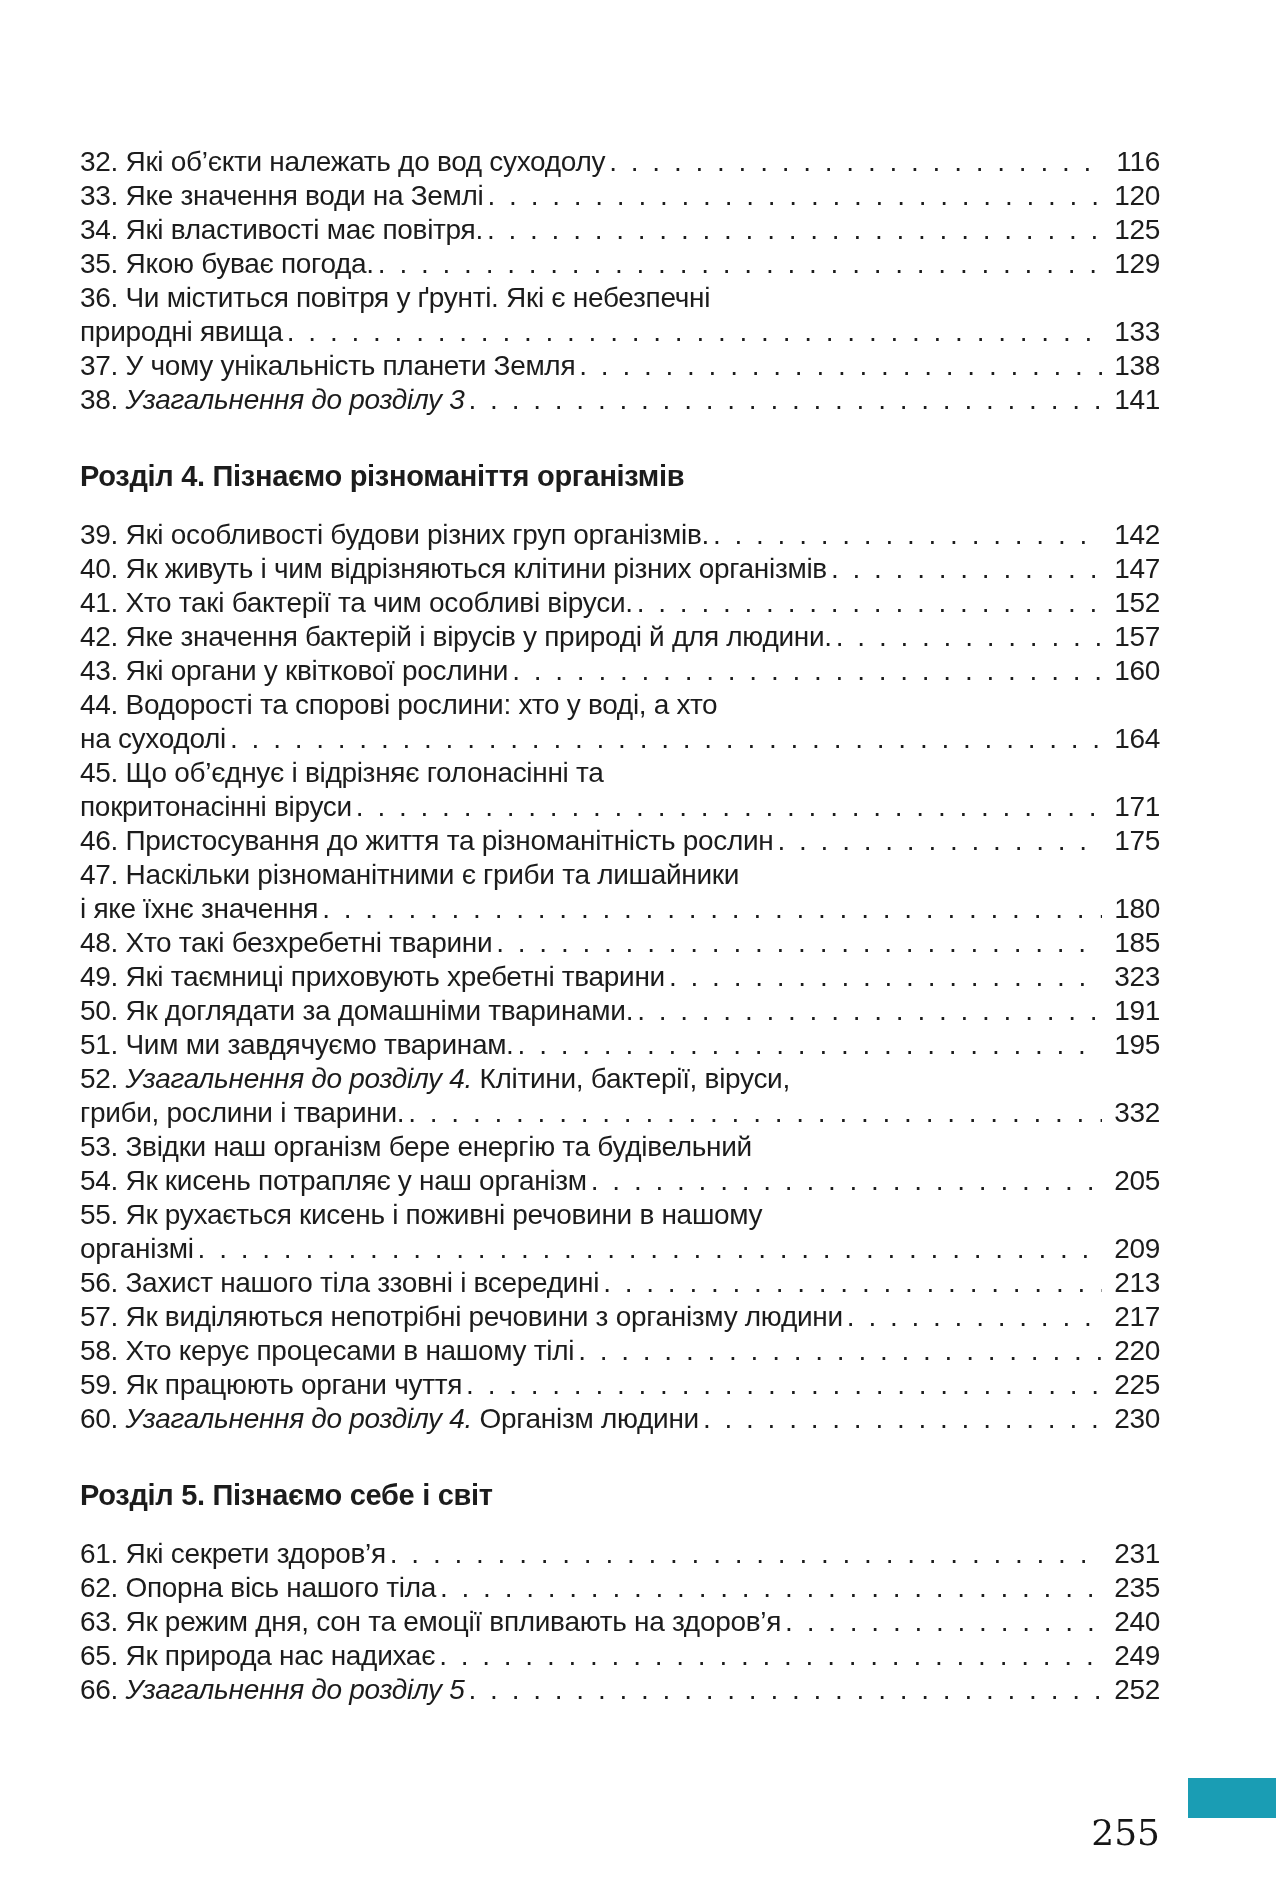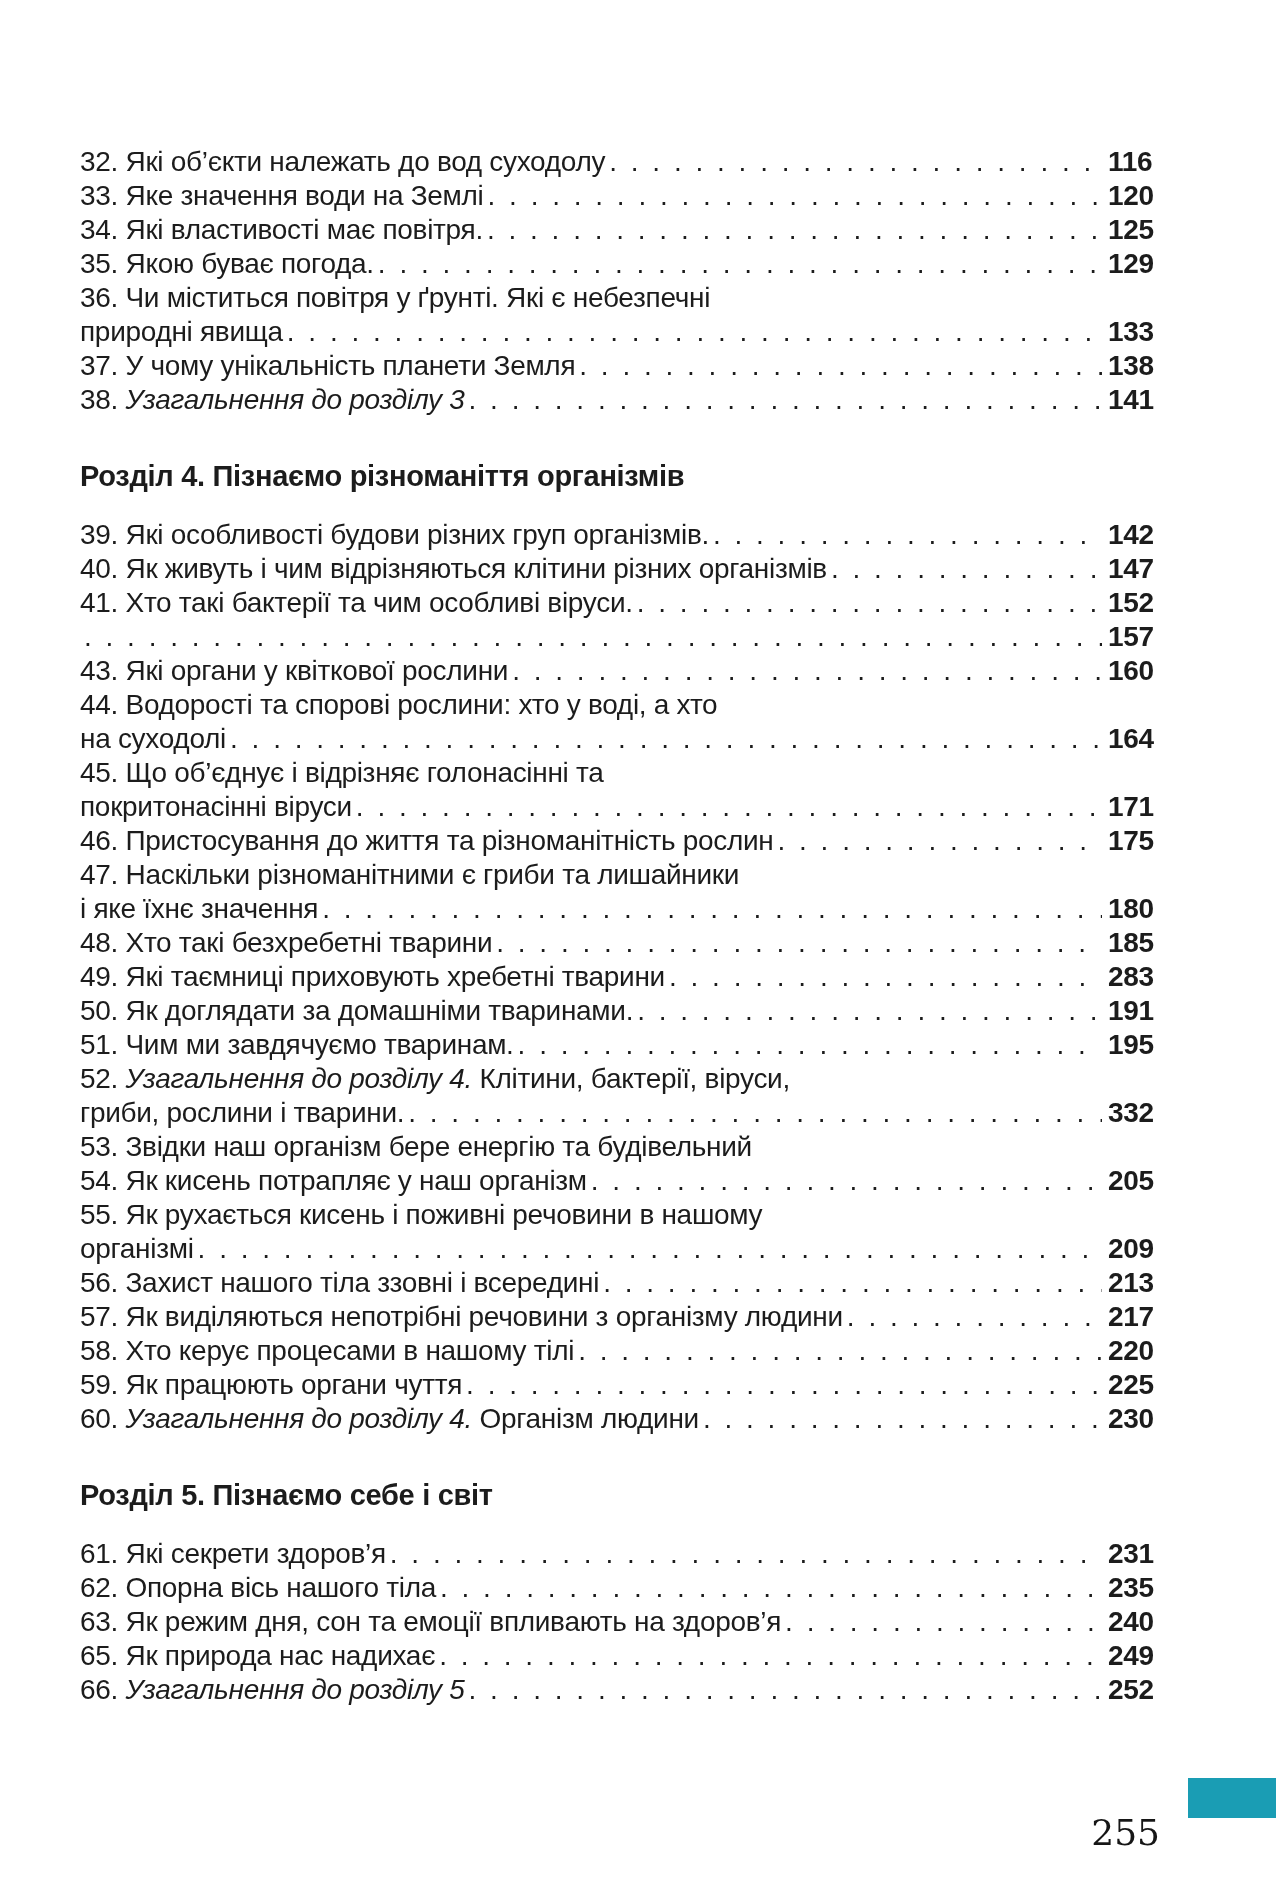--- a/index.html
+++ b/index.html
@@ -45,23 +45,22 @@
   }
   .leader::after {
     content: ". . . . . . . . . . . . . . . . . . . . . . . . . . . . . . . . . . . . . . . . . . . . . . . . . . . . . . . . . . . . . . . . . . . .";
     letter-spacing: 3px;
     padding-left: 4px;
     color: #1c1c1c;
   }
   .page-num {
     flex: 0 0 auto;
     min-width: 52px;
-    text-align: left;
+    text-align: right;
     margin-left: 6px;
-    font-weight: bold;
   }
   .footer-num {
     position: absolute;
     top: 1812px;
     right: 116px;
     font-family: "DejaVu Serif", serif;
     font-size: 36px;
     line-height: 42px;
     color: #161616;
   }
@@ -146,20 +145,21 @@
     </div>
     <div class="toc-entry">
       <div class="entry-line">
         <span class="line-text"><span>41. Хто такі бактерії та чим особливі віруси.</span></span>
         <span class="leader"></span>
         <span class="page-num">152</span>
       </div>
     </div>
     <div class="toc-entry">
       <div class="entry-line">
+        <span class="line-text"><span>42. Яке значення бактерій і вірусів у природі й для людини.</span></span>
         <span class="leader"></span>
         <span class="page-num">157</span>
       </div>
     </div>
     <div class="toc-entry">
       <div class="entry-line">
         <span class="line-text"><span>43. Які органи у квіткової рослини</span></span>
         <span class="leader"></span>
         <span class="page-num">160</span>
       </div>
@@ -205,21 +205,21 @@
       <div class="entry-line">
         <span class="line-text"><span>48. Хто такі безхребетні тварини</span></span>
         <span class="leader"></span>
         <span class="page-num">185</span>
       </div>
     </div>
     <div class="toc-entry">
       <div class="entry-line">
         <span class="line-text"><span>49. Які таємниці приховують хребетні тварини</span></span>
         <span class="leader"></span>
-        <span class="page-num">283</span>
+        <span class="page-num">323</span>
       </div>
     </div>
     <div class="toc-entry">
       <div class="entry-line">
         <span class="line-text"><span>50. Як доглядати за домашніми тваринами.</span></span>
         <span class="leader"></span>
         <span class="page-num">191</span>
       </div>
     </div>
     <div class="toc-entry">

